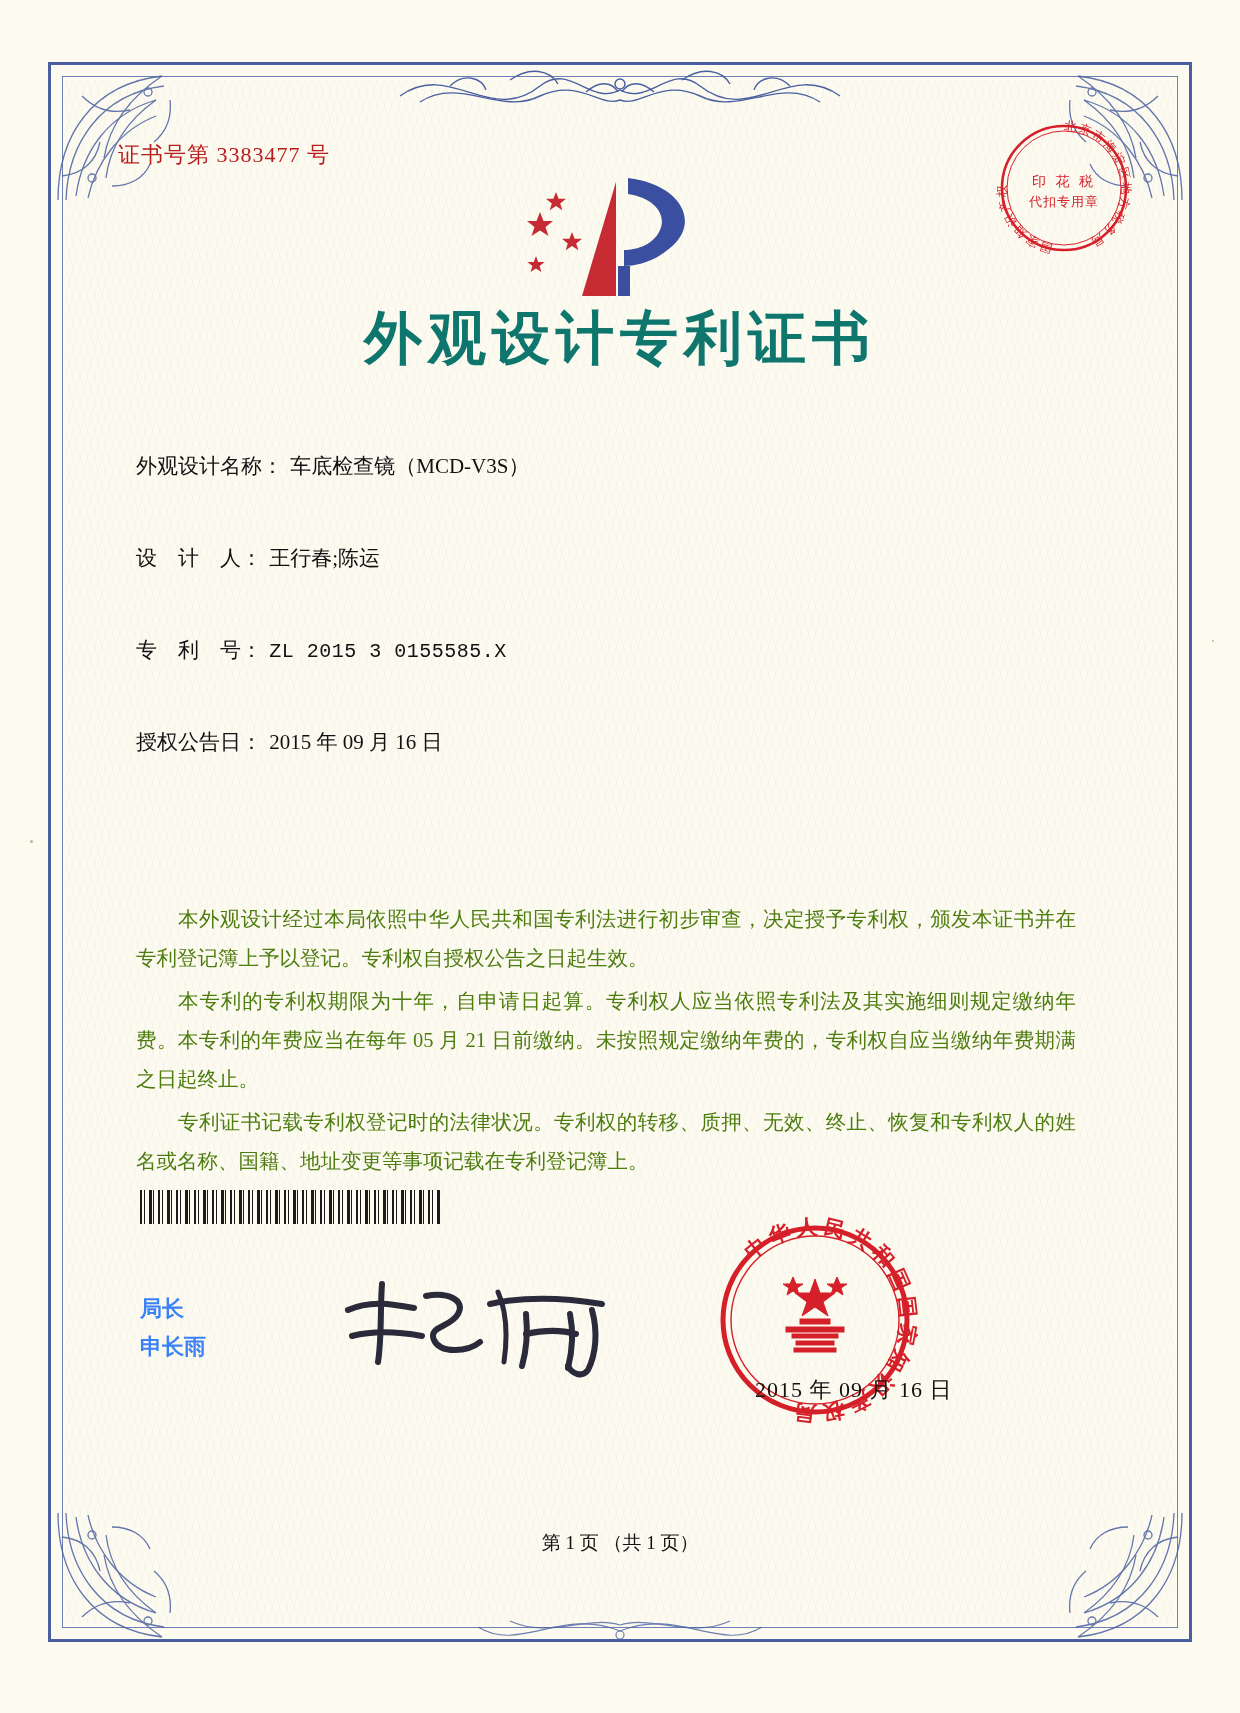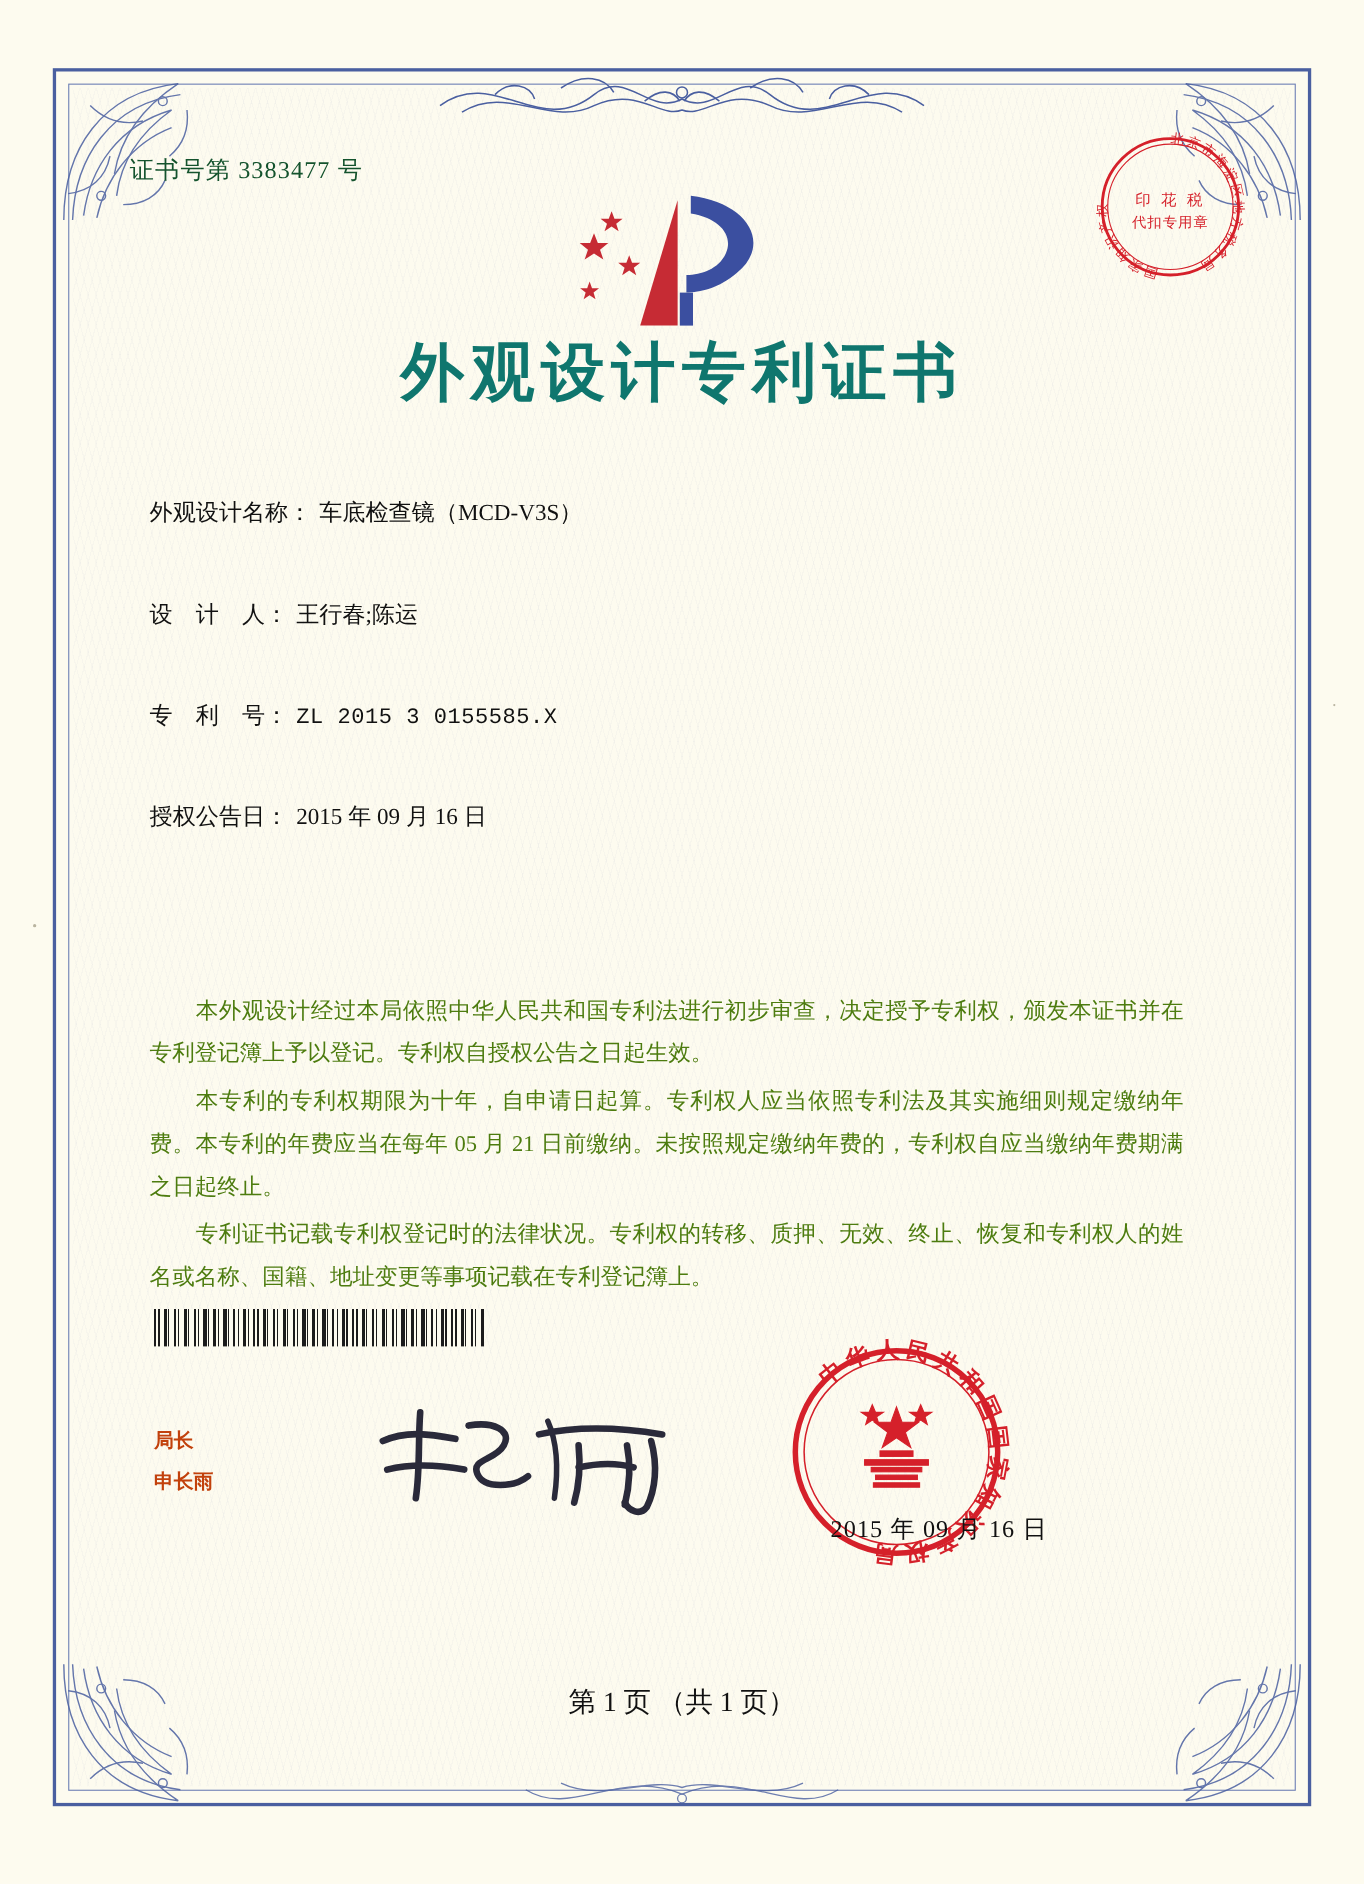--- a/index.html
+++ b/index.html
@@ -85,21 +85,21 @@
     opacity: 0.8;
   }
 
   
   .cert-no {
     position: absolute;
     left: 118px;
     top: 140px;
     font-size: 22px;
     letter-spacing: 1px;
-    color: #14532d;
+    color: #b91c1c;
     white-space: nowrap;
   }
 
   
   .logo {
     position: absolute;
     left: 50%;
     transform: translateX(-50%);
     top: 170px;
     width: 200px;
@@ -185,23 +185,23 @@
         #1b1b1b 4px 5px, #fdfbef 5px 9px,
         #1b1b1b 9px 12px, #fdfbef 12px 13px,
         #1b1b1b 13px 14px, #fdfbef 14px 18px);
   }
 
   
   .sig-block {
     position: absolute;
     left: 140px;
     top: 1290px;
-    font-size: 18px;
+    font-size: 22px;
     line-height: 38px;
-    color: #c2410c;
+    color: #3b82f6;
     font-weight: bold;
   }
   .signature {
     position: absolute;
     left: 330px;
     top: 1270px;
     width: 300px;
     height: 110px;
   }
 
@@ -222,21 +222,21 @@
     letter-spacing: 1px;
     white-space: nowrap;
   }
 
   .page-foot {
     position: absolute;
     left: 0;
     top: 1530px;
     width: 1240px;
     text-align: center;
-    font-size: 25px;
+    font-size: 19px;
     color: #111;
   }
 
   .speck {
     position: absolute;
     background: #b9b4a0;
     border-radius: 50%;
   }
 </style>
 </head>

